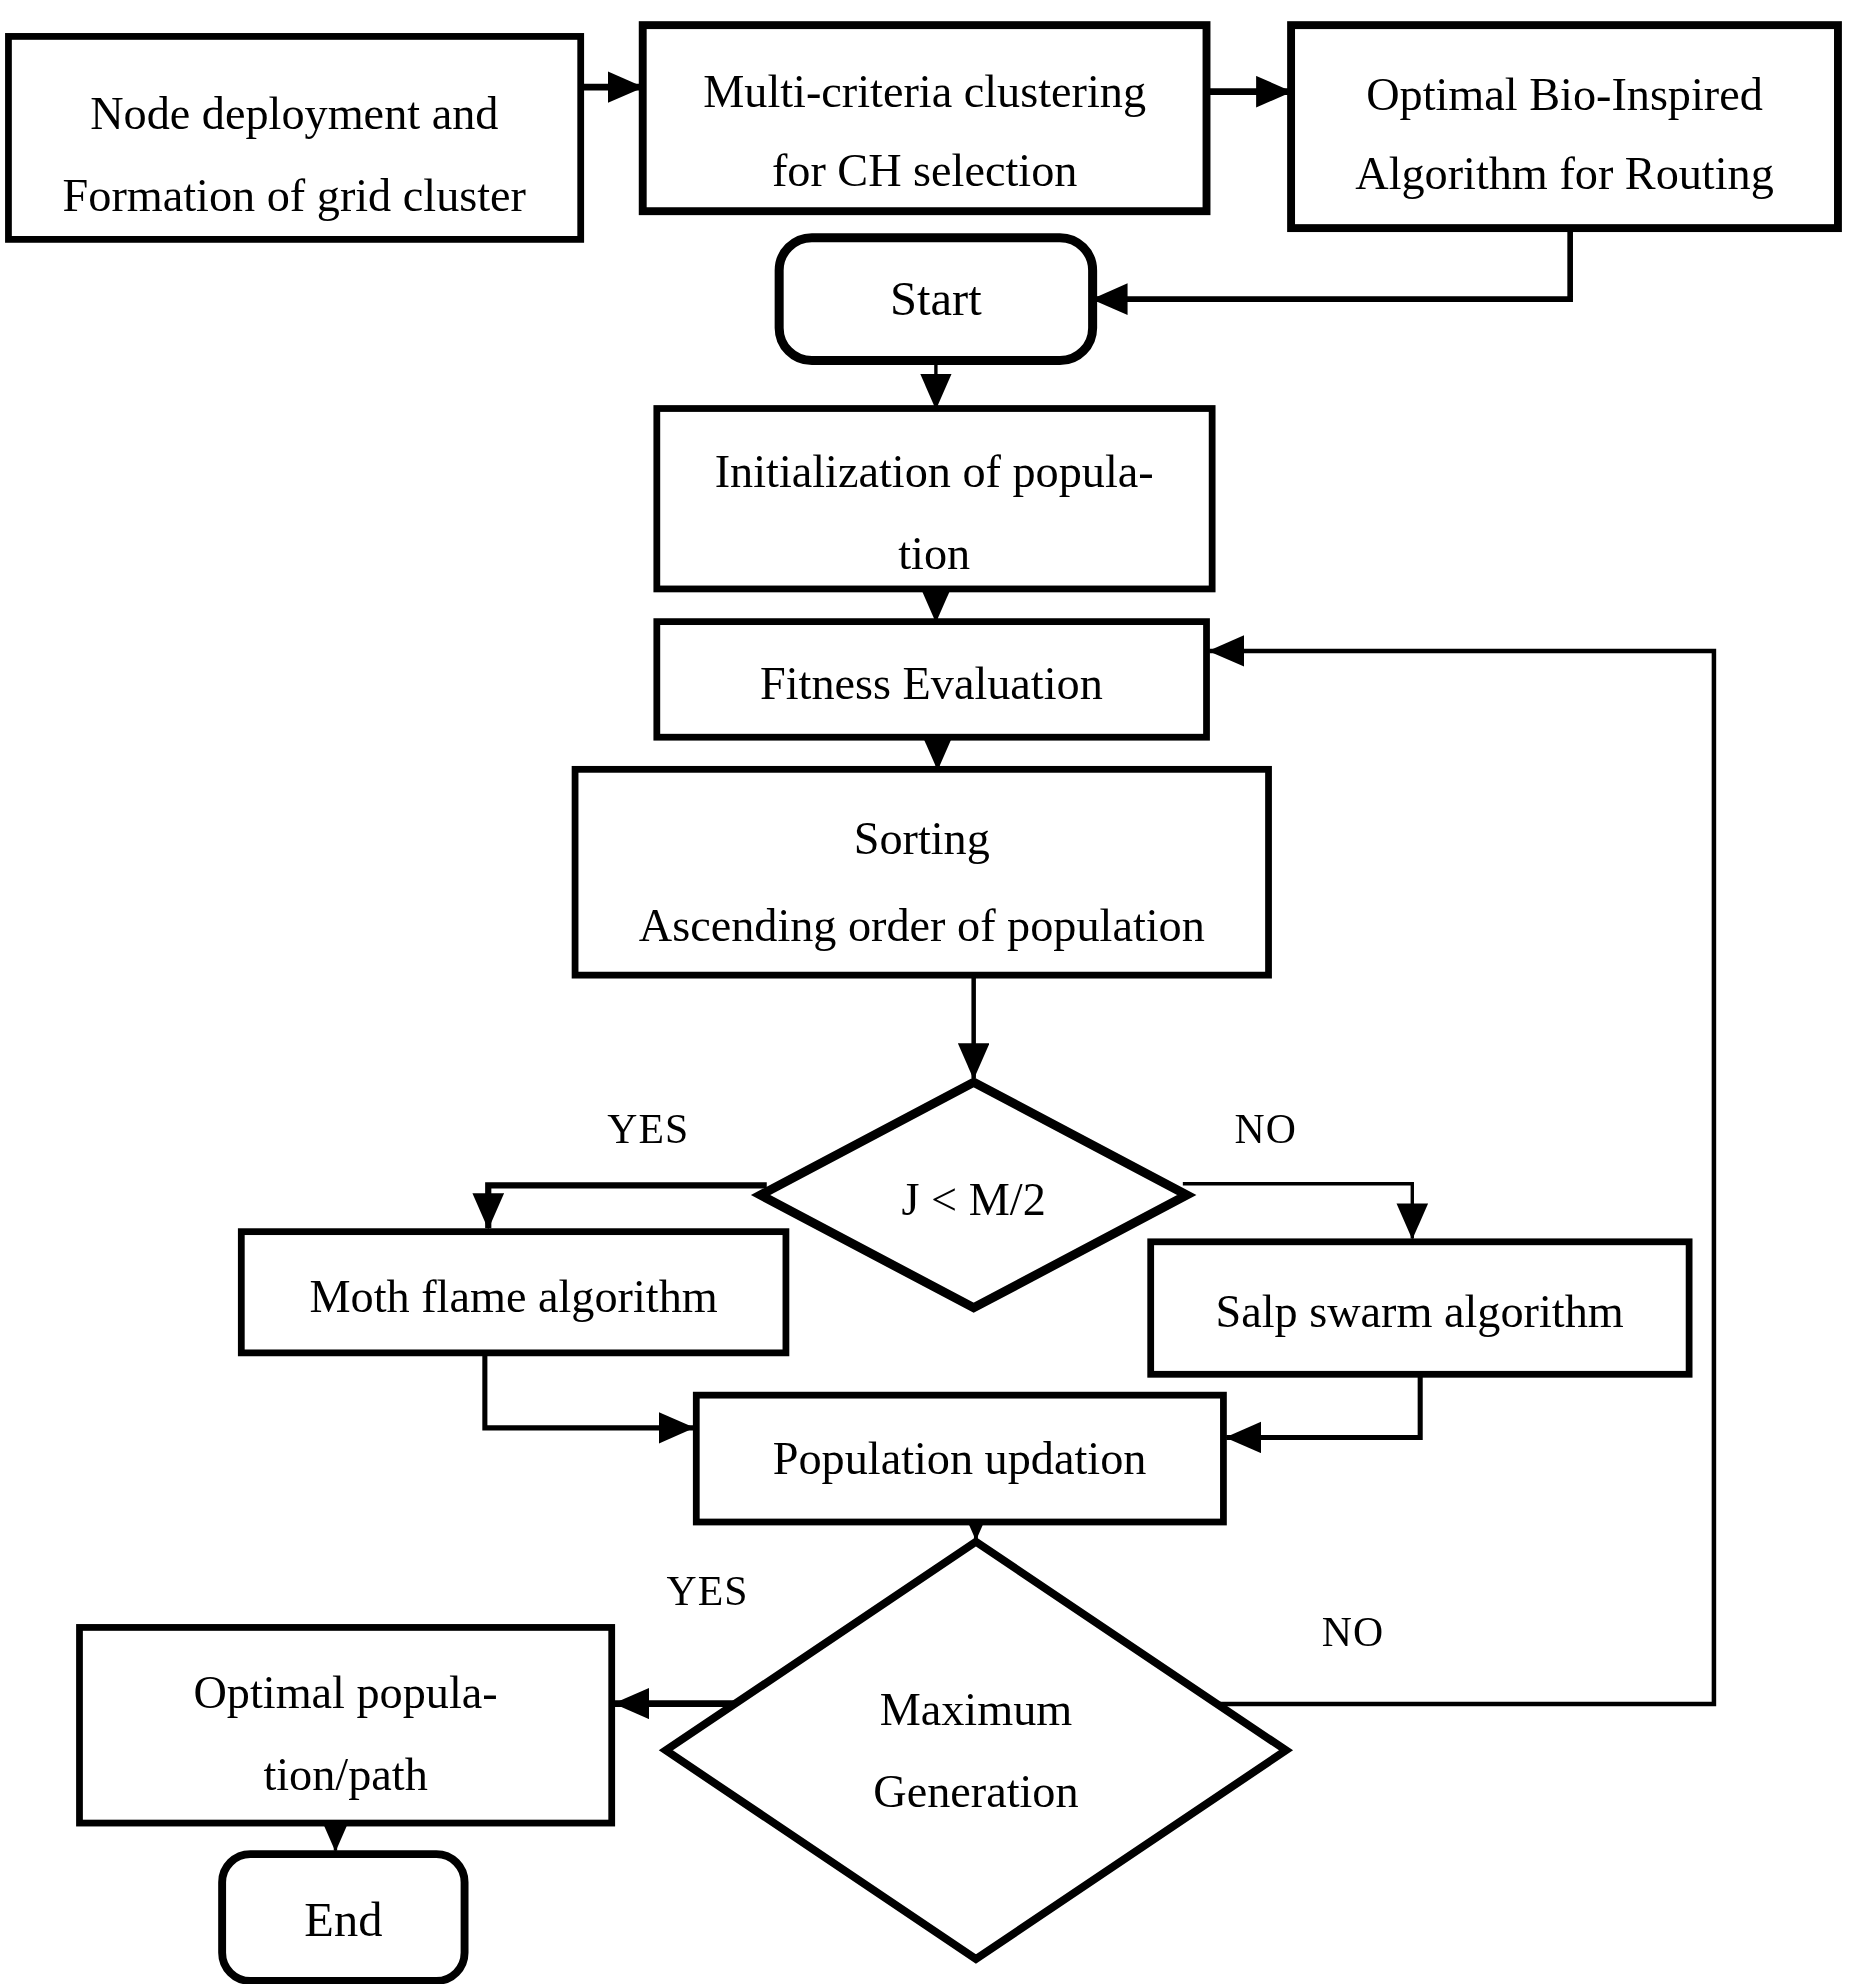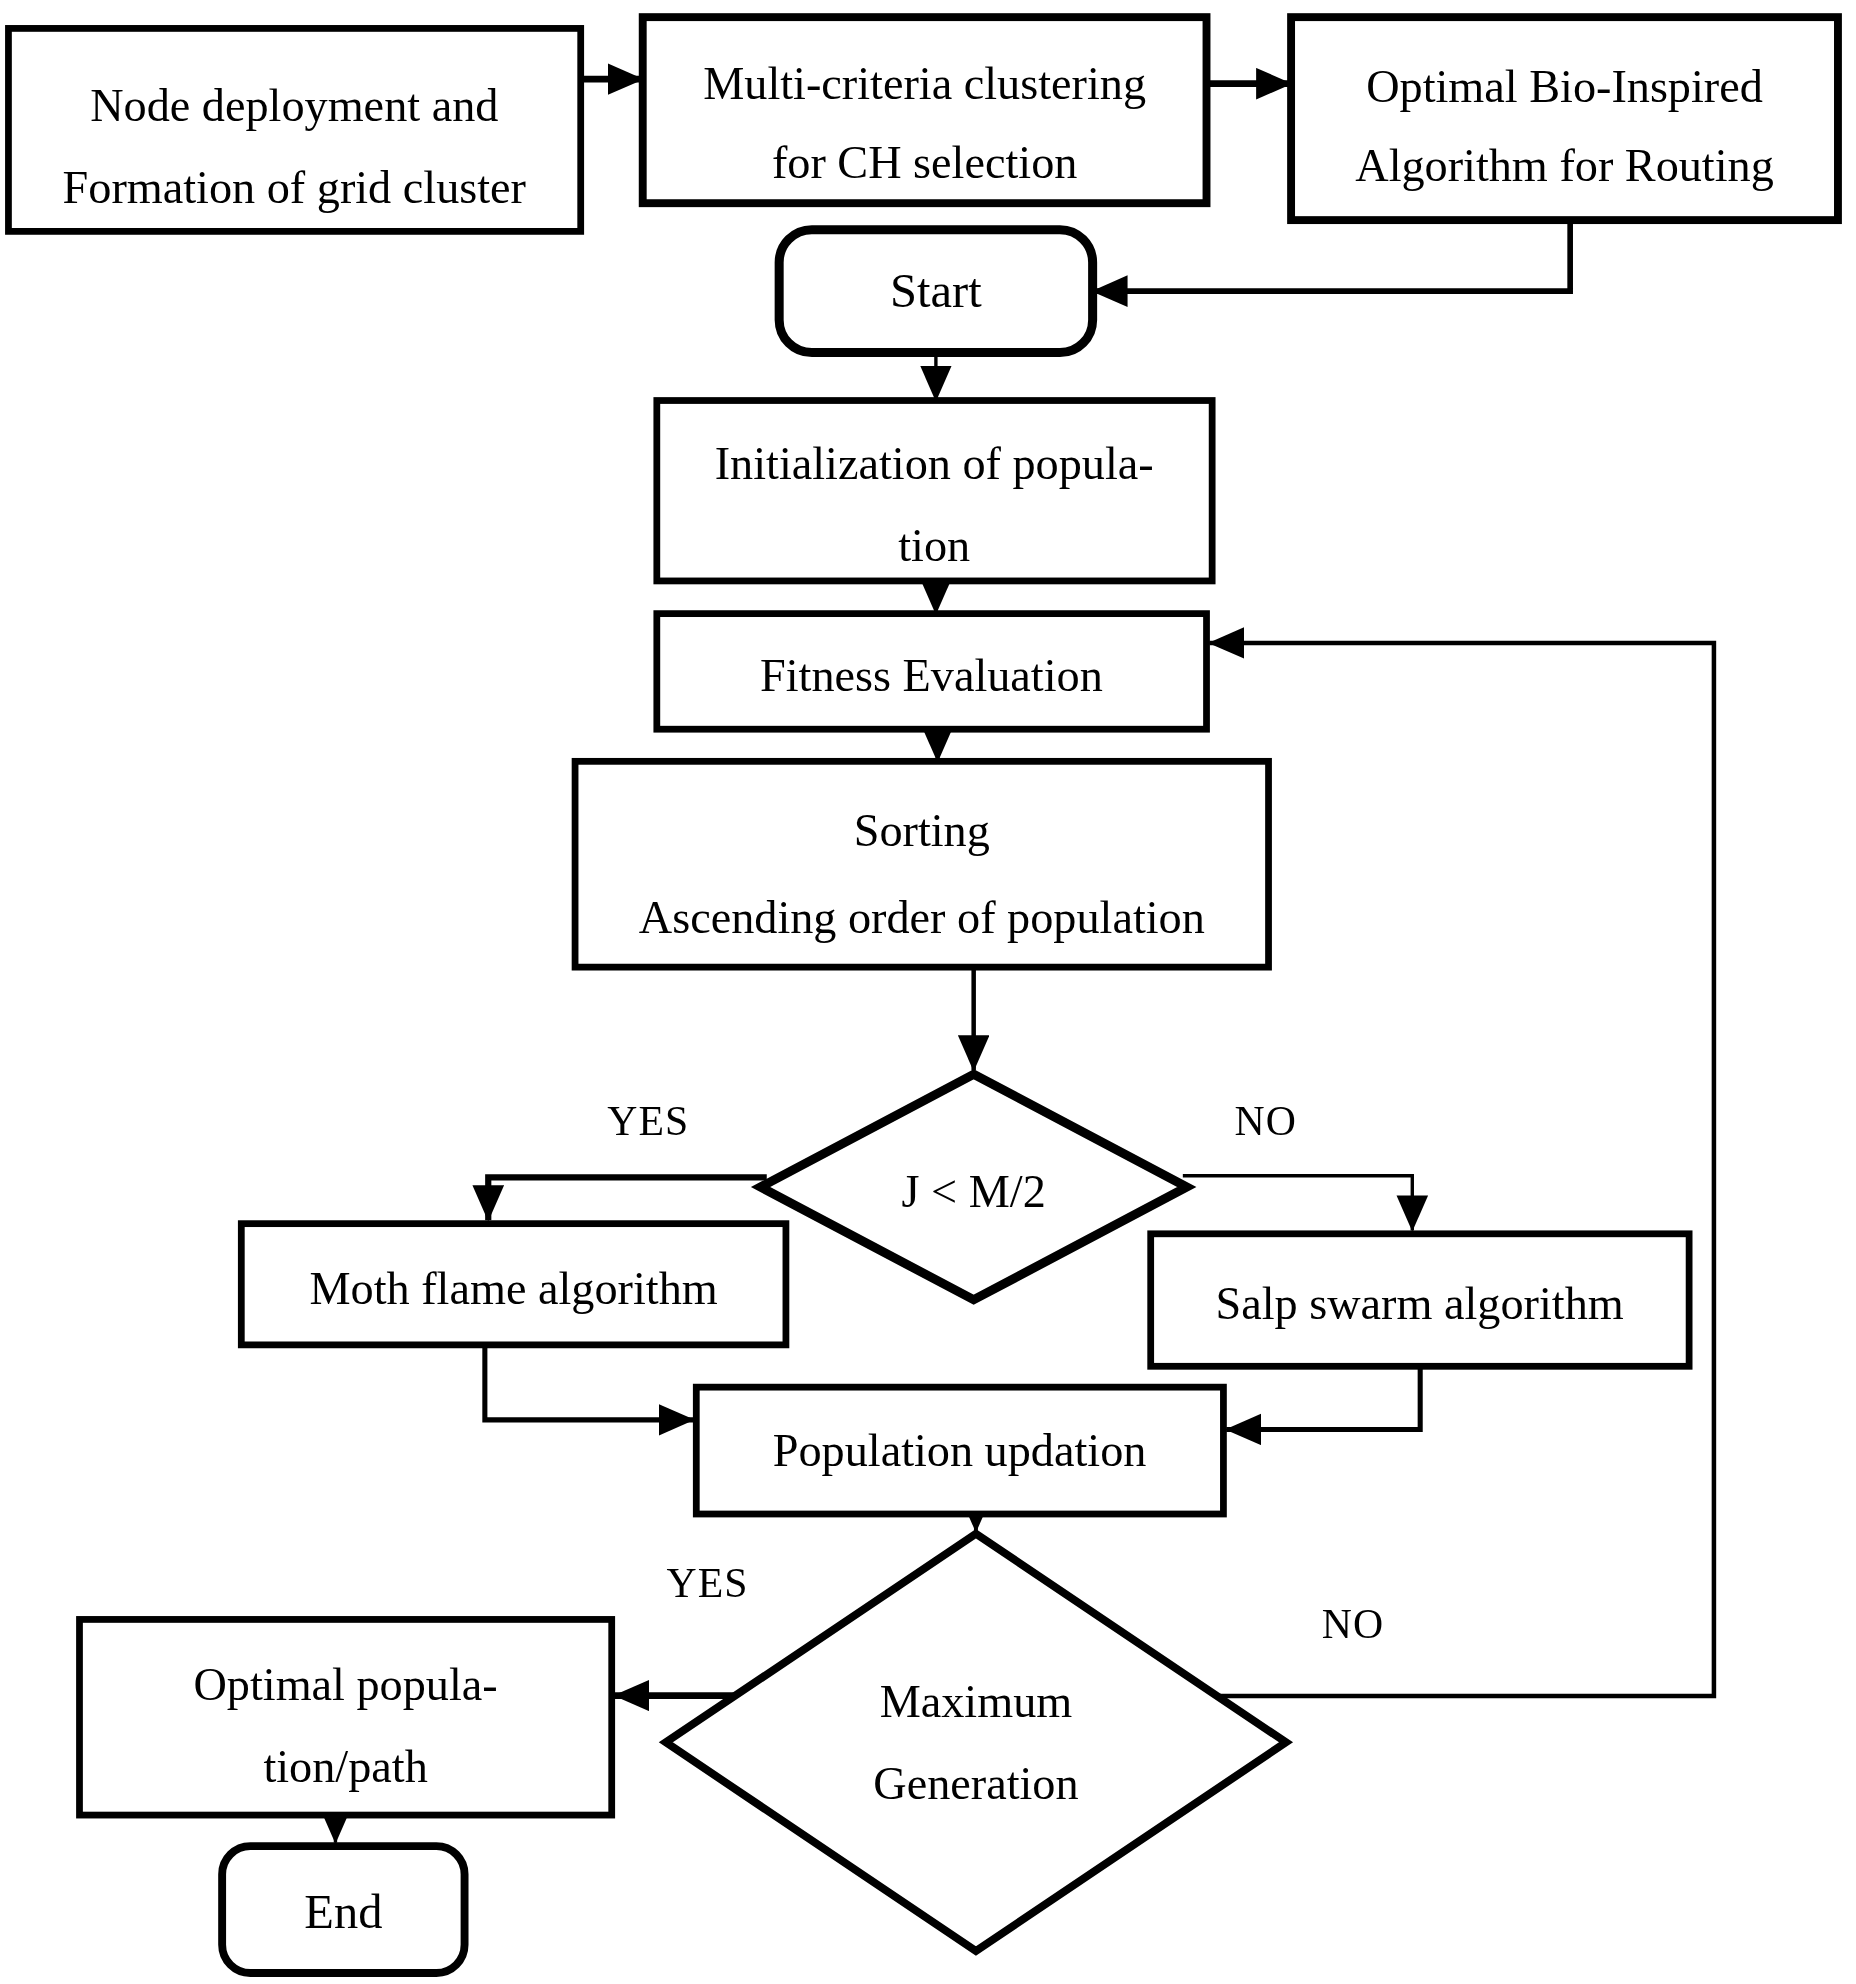--- a/index.html
+++ b/index.html
@@ -7,20 +7,21 @@
     padding: 0;
     width: 1856px;
     height: 1985px;
     background: var(--paper, #ffffff);
   }
   #flowchart-root {
     position: relative;
     width: 1856px;
     height: 1743px;
     font-family: "Liberation Serif", serif;
+    margin-top: 8px;
   }
   svg { display: block; }
   .shape {
     fill: var(--paper, #ffffff);
     stroke: var(--ink, #000000);
   }
   .edge {
     fill: none;
     stroke: var(--ink, #000000);
   }

